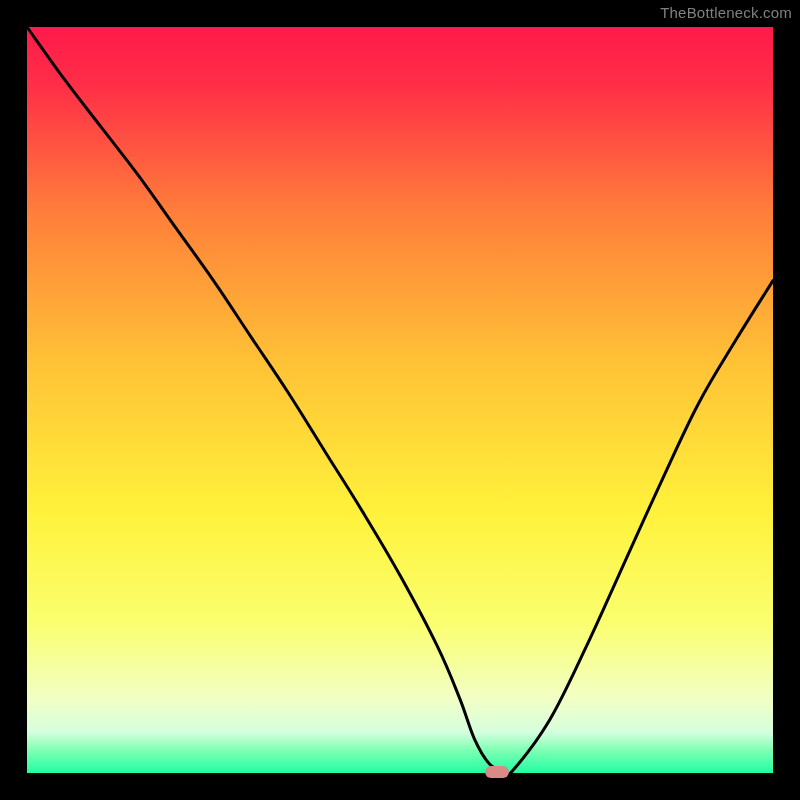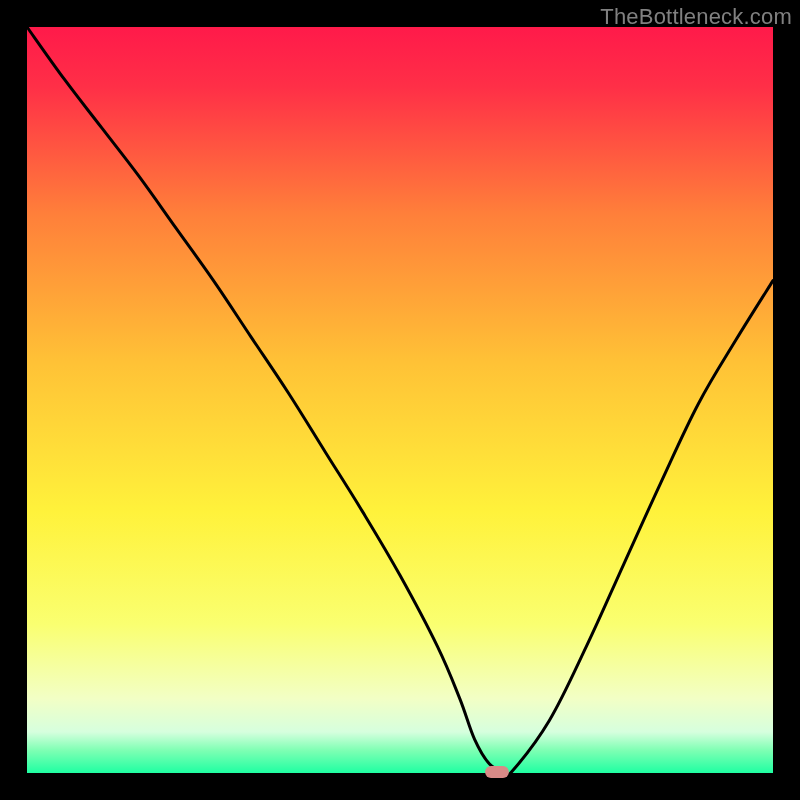--- a/index.html
+++ b/index.html
@@ -14,21 +14,21 @@
   .container {
     width: 800px;
     height: 800px;
     position: relative;
   }
   .watermark {
     position: absolute;
     top: 4px;
     right: 8px;
     color: #808080;
-    font-size: 22px;
+    font-size: 15px;
     font-weight: 400;
     letter-spacing: 0.2px;
     z-index: 10;
   }
   svg {
     display: block;
   }
 </style>
 </head>
 <body>

